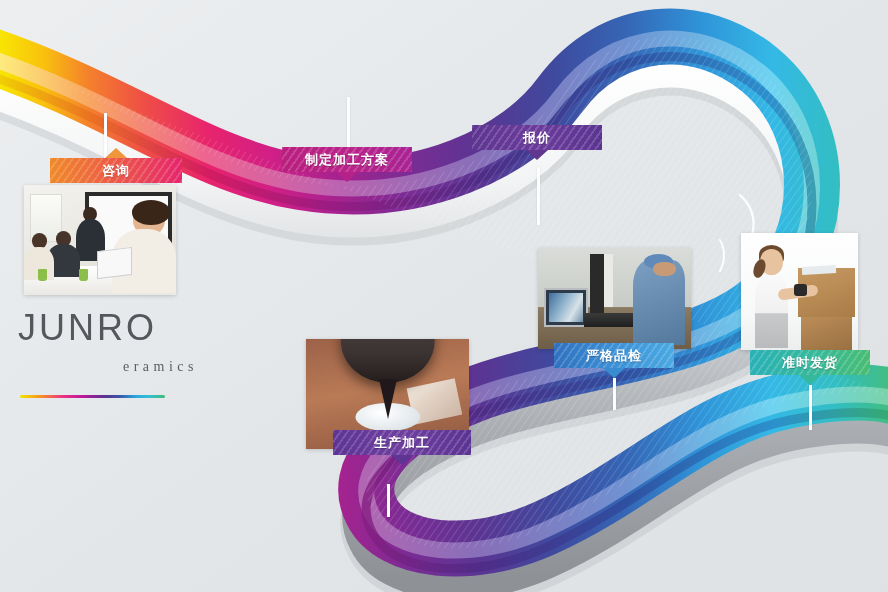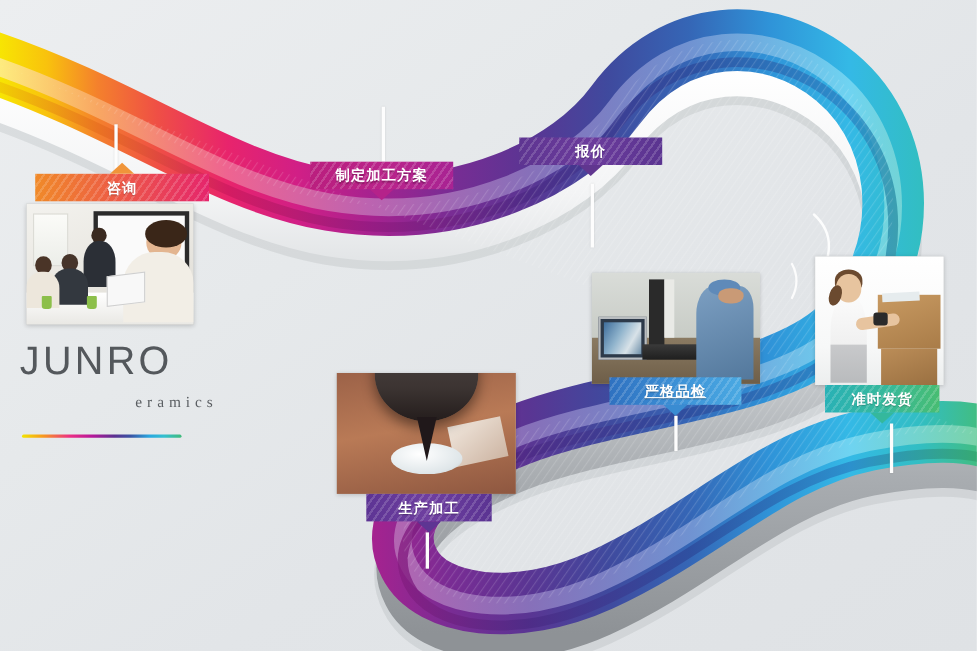--- a/index.html
+++ b/index.html
@@ -56,21 +56,21 @@
 
   
   .lb-consult{background:linear-gradient(90deg,#f08a29 0%,#ed5a46 48%,#e5256c 100%);}
   .lb-consult .tip-up{border-bottom:10px solid #f0953a;}
   .lb-plan{background:linear-gradient(90deg,#ba1f7e 0%,#b9238b 55%,#a82393 100%);}
   .lb-plan .tip-down{border-top:10px solid #b5228a;}
   .lb-quote{background:linear-gradient(90deg,#5e3591 0%,#6b3b9c 50%,#5a3490 100%);}
   .lb-quote .tip-down{border-top:10px solid #60368f;}
   .lb-produce{background:linear-gradient(90deg,#5d3494 0%,#6f3fa0 50%,#5a3392 100%);}
   .lb-produce .tip-down{border-top:10px solid #5e3593;}
-  .lb-qc{background:linear-gradient(90deg,#2f71c0 0%,#3d93d8 55%,#4aa9e2 100%);text-decoration:underline;}
+  .lb-qc{background:linear-gradient(90deg,#2f71c0 0%,#3d93d8 55%,#4aa9e2 100%);}
   .lb-qc .tip-down{border-top:10px solid #3a8cd2;}
   .lb-ship{background:linear-gradient(90deg,#29b1b6 0%,#37b99a 55%,#48bd72 100%);}
   .lb-ship .tip-down{border-top:10px solid #35b89c;}
 
   
   .scene{position:absolute;inset:0;}
 
   
   .mt-bg{position:absolute;inset:0;background:linear-gradient(160deg,#f3f2ee 0%,#e8e6e0 55%,#dedbd3 100%);}
   .mt-window{position:absolute;left:4%;top:8%;width:20%;height:42%;
@@ -261,21 +261,21 @@
     </g>
   </svg>
 
   <div class="logo-wrap">
     <div class="logo-main">JUNRO</div>
     <div class="logo-sub">eramics</div>
     <div class="logo-rule"></div>
   </div>
 
   <div class="connector" style="left:104px;top:113px;height:48px;"></div>
-  <div class="step-label lb-consult" style="left:32px;top:158px;width:158px;">
+  <div class="step-label lb-consult" style="left:50px;top:158px;width:132px;">
     <span class="tip-up"></span>
     <span class="txt">咨询</span>
   </div>
   <div class="photo" style="left:24px;top:185px;width:152px;height:110px;">
     <div class="ph-inner">
         <div class="scene">
       <div class="mt-bg"></div>
       <div class="mt-window"></div>
       <div class="mt-board"></div>
       <div class="mt-table"></div>
@@ -317,21 +317,21 @@
     <div class="ph-inner">
         <div class="scene">
       <div class="cn-bg"></div>
       <div class="cn-chip"></div>
       <div class="cn-hole"></div>
       <div class="cn-disc"></div>
       <div class="cn-bit"></div>
     </div>
       </div>
   </div>
-  <div class="step-label lb-produce" style="left:333px;top:449px;width:114px;">
+  <div class="step-label lb-produce" style="left:333px;top:430px;width:138px;">
     <span class="txt">生产加工</span>
     <span class="tip-down"></span>
   </div>
   <div class="connector" style="left:387px;top:484px;height:33px;"></div>
 
   <div class="photo" style="left:538px;top:248px;width:153px;height:101px;">
     <div class="ph-inner">
         <div class="scene">
       <div class="qc-bg"></div>
       <div class="qc-monitor">
@@ -362,19 +362,19 @@
           </div>
       <div class="sp-body"></div>
       <div class="sp-hair"></div>
       <div class="sp-head"></div>
       <div class="sp-pony"></div>
       <div class="sp-arm"></div>
       <div class="sp-tapehand"></div>
     </div>
       </div>
   </div>
-  <div class="step-label lb-ship" style="left:750px;top:350px;width:104px;">
+  <div class="step-label lb-ship" style="left:750px;top:350px;width:120px;">
     <span class="txt">准时发货</span>
     <span class="tip-down"></span>
   </div>
   <div class="connector" style="left:809px;top:385px;height:45px;"></div>
 
 </div>
 
 </body></html>

